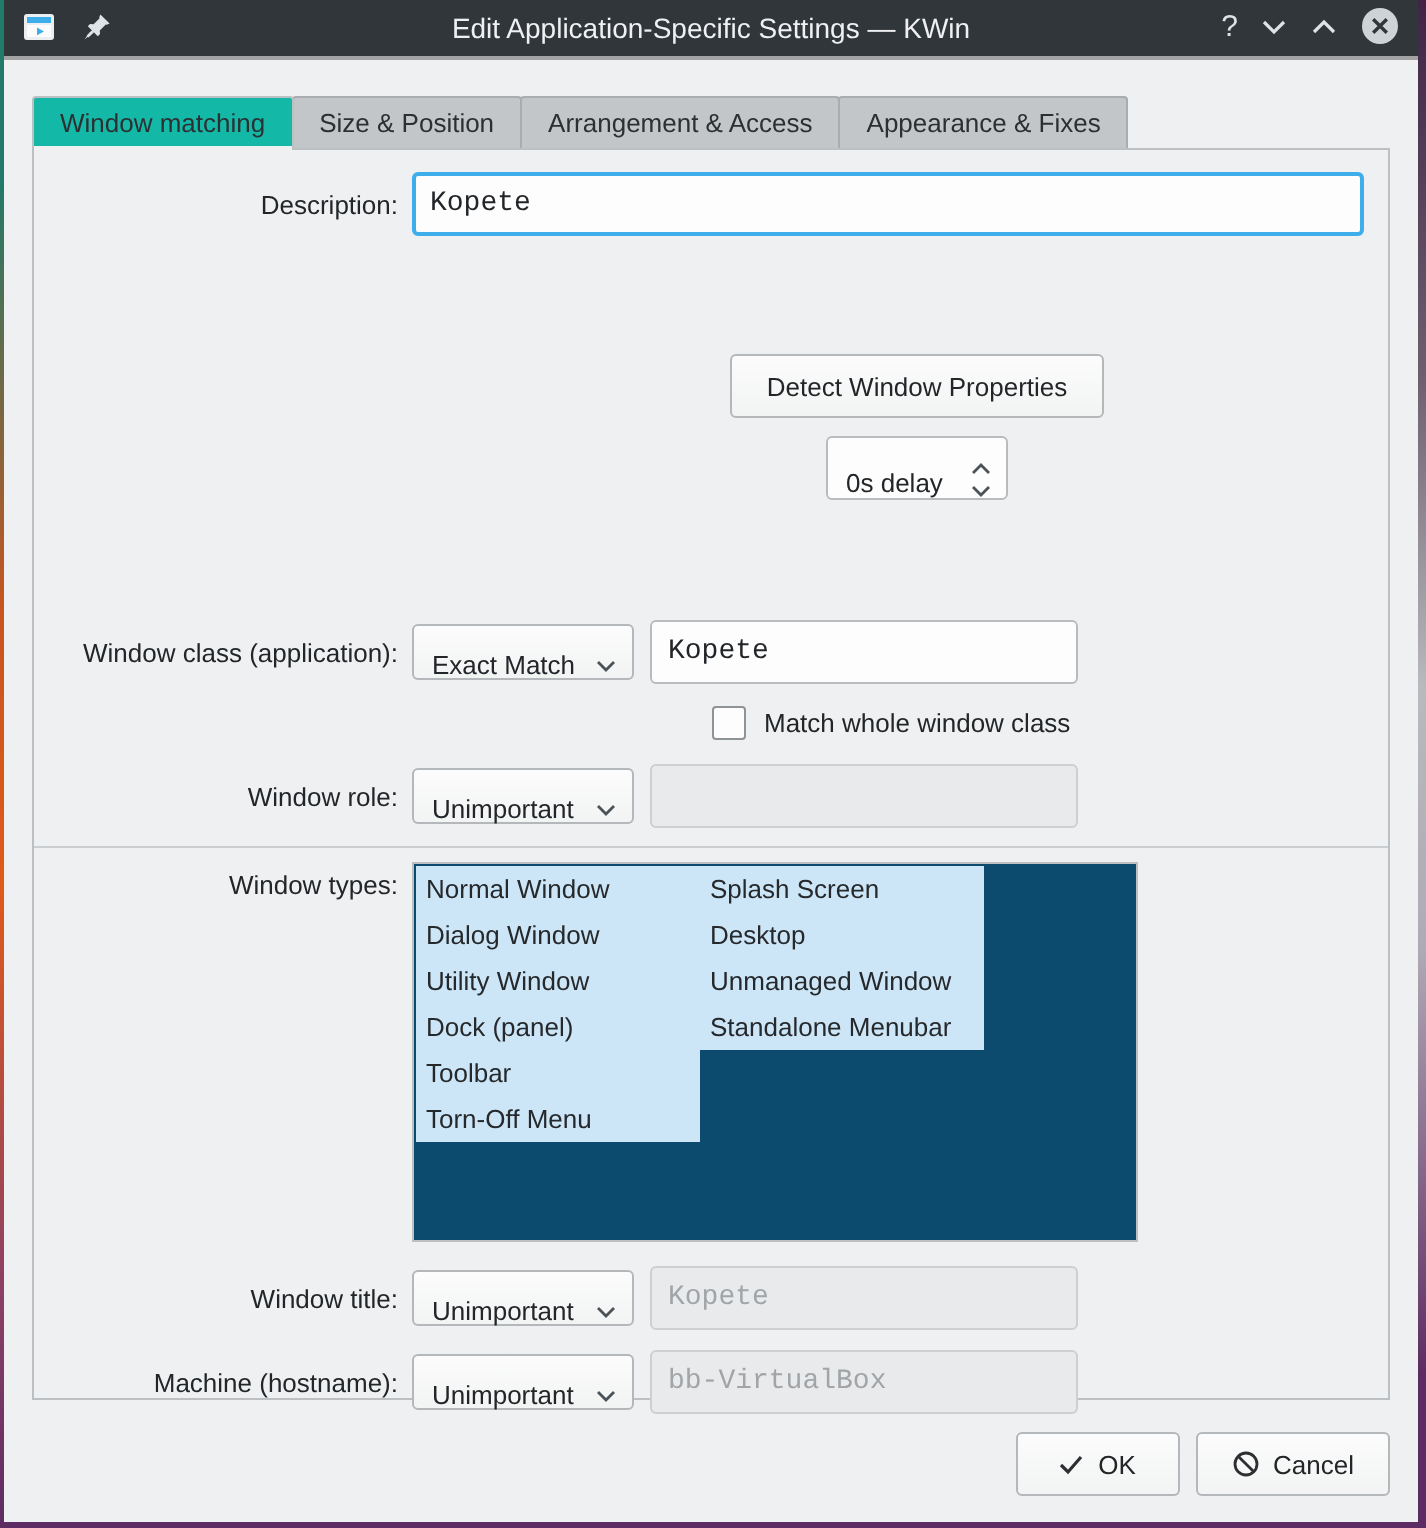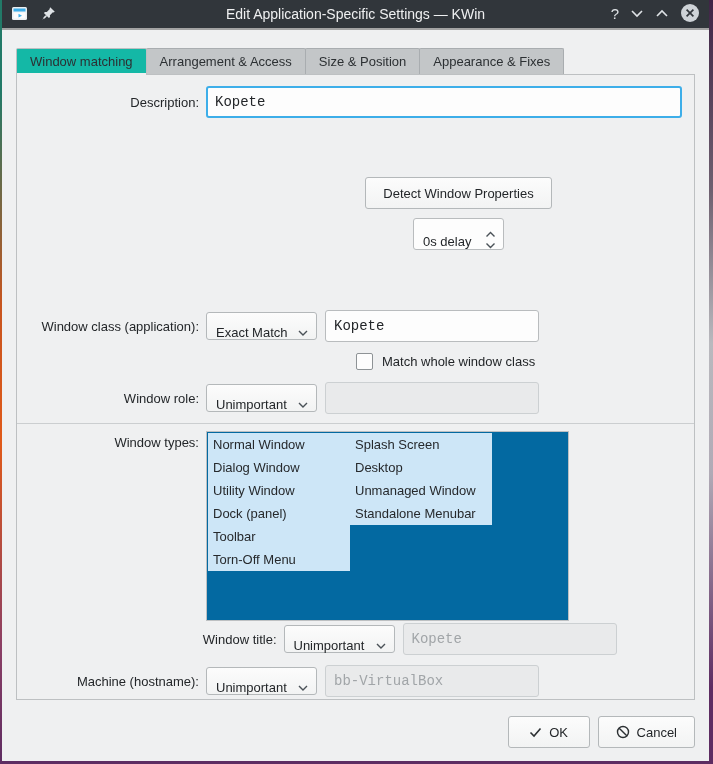--- a/index.html
+++ b/index.html
@@ -65,28 +65,28 @@
   .wclass-row { margin-top:60px; }
   .check-row { margin-top:11px; padding-left:339px; display:flex; align-items:center; gap:9px; }
   .checkbox { width:17px; height:17px; appearance:none; -webkit-appearance:none; background:#fdfdfd;
     border:1px solid #8e9396; border-radius:2px; }
   .wrole-row { margin-top:12px; }
 
   .separator { margin-top:9px; height:1px; background:#cbced0; }
 
   .wtypes-row { margin-top:7px; align-items:flex-start; }
   .wtypes-row .row-label { padding-top:4px; }
-  .listbox { width:363px; height:190px; background:#0369a1; border:1px solid #bdc0c2; position:relative; }
+  .listbox { width:363px; height:190px; background:#0c4a6e; border:1px solid #bdc0c2; position:relative; }
   .list-col { position:absolute; top:1px; width:142px; }
   .list-col.c1 { left:1px; }
   .list-col.c2 { left:143px; }
   .list-item { height:23px; line-height:23px; padding-left:5px; color:#26292c; }
   .list-item.selected { background:#cde6f7; }
 
-  .wtitle-row { margin-top:2px;justify-content:center; }
+  .wtitle-row { margin-top:12px; }
   .machine-row { margin-top:10px; }
 
   .button-row { margin-top:16px; display:flex; justify-content:flex-end; gap:8px; flex:none; }
   .dlg-btn { min-width:82px; height:32px; }
 </style>
 </head>
 <body>
 
 <div class="edge-left"></div>
 <div class="edge-right"></div>
@@ -132,22 +132,22 @@
           <path d="M6.6 6.6 L13.4 13.4 M13.4 6.6 L6.6 13.4" stroke="#31363b" stroke-width="1.7"></path>
         </svg>
       </span>
     </div>
   </div>
 
   <div class="dialog-body">
 
     <div class="tabbar">
       <div class="tab active">Window matching</div>
+      <div class="tab">Size &amp; Position</div>
       <div class="tab">Arrangement &amp; Access</div>
-      <div class="tab">Size &amp; Position</div>
       <div class="tab">Appearance &amp; Fixes</div>
     </div>
 
     <div class="frame">
 
       <div class="row">
         <span class="row-label">Description:</span>
         <input class="text-input desc-input focused" type="text" value="Kopete" style="">
       </div>
 

